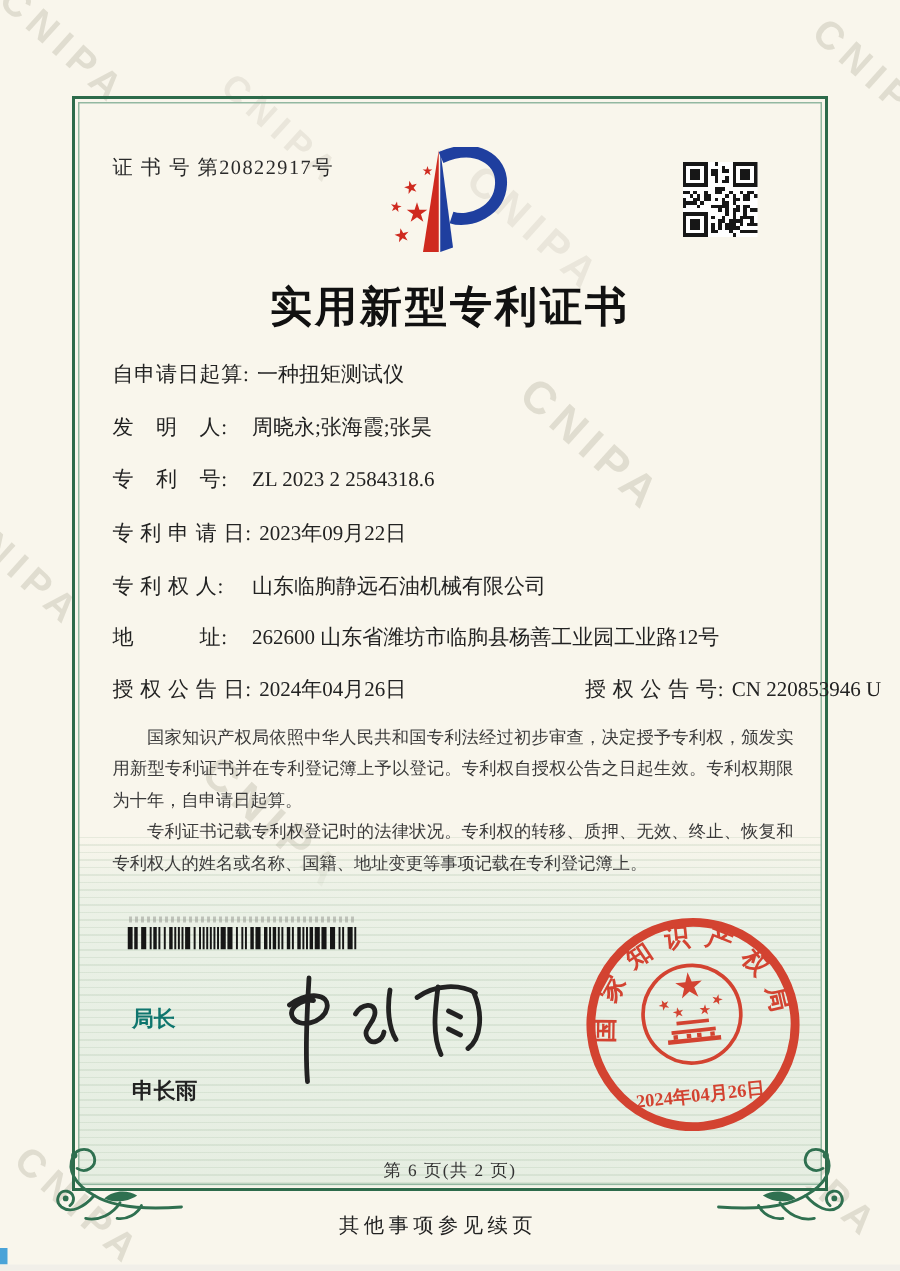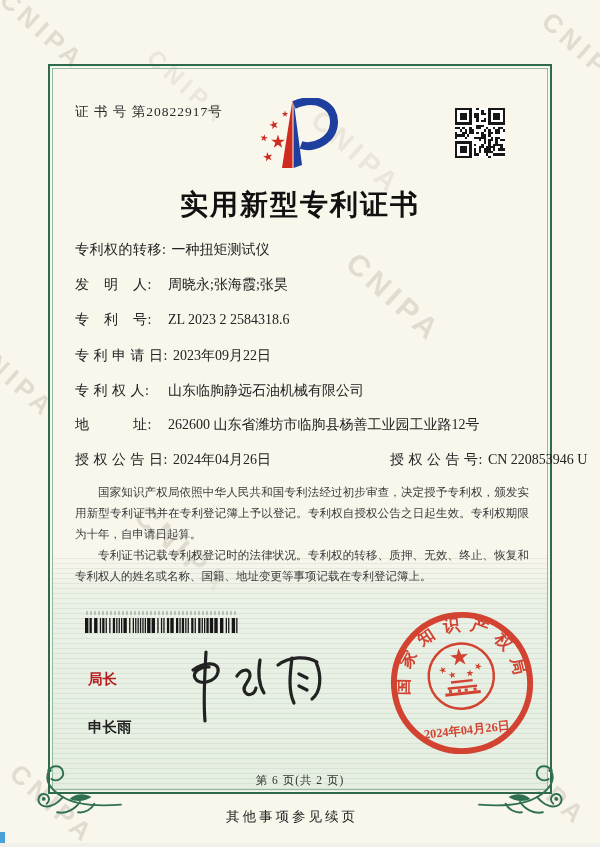--- a/index.html
+++ b/index.html
@@ -36,21 +36,21 @@
   .frow2 .flabel{min-width:92px;}
 
   .paras{position:absolute;left:75px;top:482px;width:454px;font-size:11.5px;
          line-height:21px;text-align:justify;color:#3a3a3a;}
   .paras p{margin:0;text-indent:2em;}
 
   .microtext{position:absolute;left:86px;top:611px;width:150px;height:4px;opacity:.45;
          background:repeating-linear-gradient(90deg,#8a8a85 0 2px,transparent 2px 4px);}
   .barcode{position:absolute;left:85px;top:618px;width:156px;height:15px;}
 
-  .signer-title{position:absolute;left:88px;top:670px;font-size:14.5px;font-weight:600;color:#b91c1c;}
+  .signer-title{position:absolute;left:88px;top:670px;font-size:14.5px;font-weight:600;color:#0f766e;}
   .signer-name{position:absolute;left:88px;top:698px;font-size:14.5px;font-weight:600;color:#222;margin-top:20px;}
   .signature{position:absolute;left:175px;top:642px;width:150px;height:85px;}
 
   .seal{position:absolute;left:388px;top:609px;width:148px;height:148px;
         transform:rotate(-6deg);opacity:.95;}
 
   .page-indicator{position:absolute;left:0;right:0;top:773px;text-align:center;
         font-size:11.5px;letter-spacing:1px;color:#333;}
   .flourish{position:absolute;top:757px;width:86px;height:61px;}
   .flourish-left{left:37px;}
@@ -221,21 +221,21 @@
         <rect x="18" y="19" width="1" height="1"></rect>
         <rect x="19" y="19" width="1" height="1"></rect>
         <rect x="20" y="19" width="1" height="1"></rect>
         <rect x="14" y="20" width="1" height="1"></rect>
       </g>
   </svg>
 
   <div class="title">实用新型专利证书</div>
 
   <div class="frow" style="top:241px;">
-    <span class="flabel">专利权的转移:</span><span class="fvalue">一种扭矩测试仪</span>
+    <span class="flabel">自申请日起算:</span><span class="fvalue">一种扭矩测试仪</span>
   </div>
   <div class="frow" style="top:276px;">
     <span class="flabel">发　明　人:</span><span class="fvalue">周晓永;张海霞;张昊</span>
   </div>
   <div class="frow" style="top:311px;">
     <span class="flabel">专　利　号:</span><span class="fvalue">ZL 2023 2 2584318.6</span>
   </div>
   <div class="frow" style="top:347px;">
     <span class="flabel">专 利 申 请 日:</span><span class="fvalue">2023年09月22日</span>
   </div>

